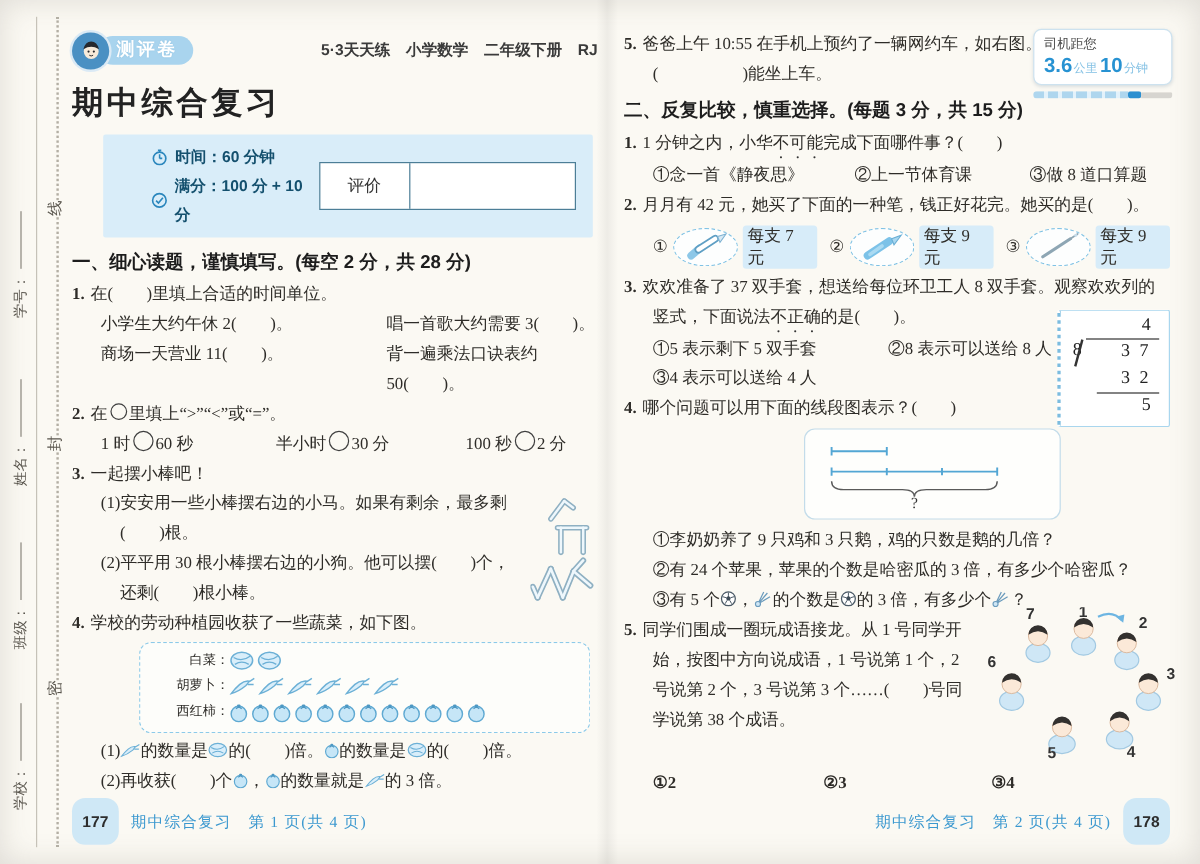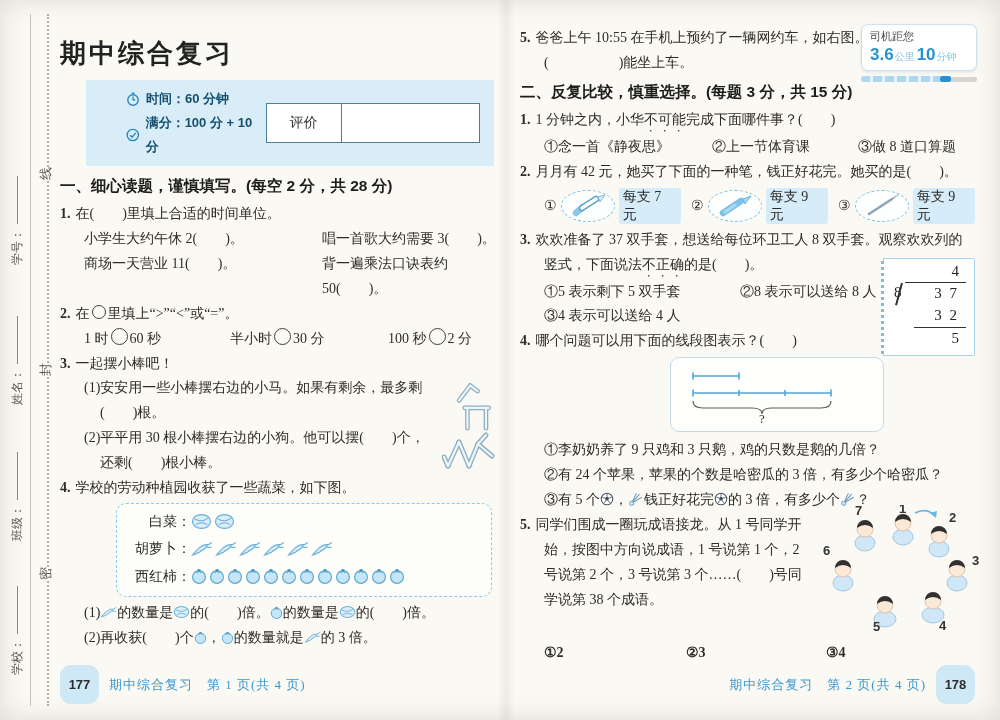--- a/index.html
+++ b/index.html
@@ -67,21 +67,21 @@
   .cmp-circle{display:inline-block;width:15px;height:15px;border:1.3px solid #3f3f3f;
     border-radius:50%;vertical-align:-2.5px;margin:0 2px;}
   .cmp-circle.small{width:12px;height:12px;vertical-align:-1.5px;}
 
   .q3sub{position:relative;padding-right:64px;}
   .q3sub .stickfig{position:absolute;right:2px;top:4px;}
   .q3sub .qline{padding-left:40px;text-indent:-16px;}
 
   .vegbox{margin:2px 6px 4px 56px;border:1.6px dashed #8ccae9;border-radius:10px;
     padding:4px 10px 6px;background:#fdfdfa;}
-  .veg-row{display:flex;align-items:center;line-height:1.95;font-size:14px;}
+  .veg-row{display:flex;align-items:center;line-height:1.95;font-size:11px;}
   .veg-label{width:64px;text-align:right;}
   .veg-icons{display:flex;align-items:center;gap:2px;}
   .ic{display:inline-block;vertical-align:-2px;}
 
   
   .qfirst{position:relative;}
   .driver{position:absolute;right:-2px;top:-2px;width:116px;}
   .driver-card{background:#fff;border:1px solid #cde2ef;border-radius:7px;
     box-shadow:0 1px 3px rgba(80,110,140,.18);padding:4px 8px 5px;}
   .dc-title{font-size:11px;color:#4a4a4a;font-family:"Liberation Sans","DejaVu Sans",sans-serif;}
@@ -187,20 +187,36 @@
     <span>学校：</span>
       <span class="uline"></span>
   </div>
   <span class="seal-char" style="top:166px;">线</span>
   <span class="seal-char" style="top:362px;">封</span>
   <span class="seal-char" style="top:566px;">密</span>
 
   <div class="page page-left">
     <div class="content">
 
+      <div class="hdr">
+        <div class="badge">
+          <span class="badge-circle">
+            <svg width="22" height="22" viewBox="0 0 22 22">
+              <circle cx="11" cy="11" r="10.6" fill="#4a90c3"></circle>
+              <circle cx="11" cy="12" r="6.2" fill="#f7ead9"></circle>
+              <path d="M4.5,10 Q6,3.5 11,3.5 Q16,3.5 17.5,10 Q14,8 11,8 Q8,8 4.5,10 Z" fill="#26292e"></path>
+              <circle cx="8.8" cy="12" r="0.9" fill="#26292e"></circle>
+              <circle cx="13.2" cy="12" r="0.9" fill="#26292e"></circle>
+              <path d="M9.4,15 Q11,16.3 12.6,15" stroke="#26292e" stroke-width="0.8" fill="none"></path>
+            </svg>
+          </span>
+          <span class="badge-pill">测评卷</span>
+        </div>
+        <span class="edition">5·3天天练　小学数学　二年级下册　RJ</span>
+      </div>
 
       <div class="title">期中综合复习</div>
 
       <div class="info-box">
         <div>
           <div class="info-line">
             <svg class="ic" width="14" height="14" viewBox="0 0 14 14">
               <circle cx="7" cy="8" r="5.2" fill="none" stroke="#2a86bd" stroke-width="1.4"></circle>
               <path d="M7,8 L7,4.6 M7,8 L9.2,8 M5.6,1.2 L8.4,1.2 M7,1.2 L7,2.8" stroke="#2a86bd" stroke-width="1.3" fill="none"></path>
             </svg>
@@ -501,21 +517,21 @@
           <text x="83" y="60" text-anchor="middle" font-size="13" fill="#333">?</text>
         </svg>
       </div>
       <div class="qline">①李奶奶养了 9 只鸡和 3 只鹅，鸡的只数是鹅的几倍？</div>
       <div class="qline">②有 24 个苹果，苹果的个数是哈密瓜的 3 倍，有多少个哈密瓜？</div>
       <div class="qline">
         <span>③有 5 个</span><svg class="ic" width="14" height="14">
             <use href="#sym-ball"></use>
           </svg><span>，</span><svg class="ic" width="16" height="14">
             <use href="#sym-shuttle"></use>
-          </svg><span>钱正好花完</span><svg class="ic" width="14" height="14">
+          </svg><span>的个数是</span><svg class="ic" width="14" height="14">
             <use href="#sym-ball"></use>
           </svg><span>的 3 倍，有多少个</span><svg class="ic" width="16" height="14">
             <use href="#sym-shuttle"></use>
           </svg><span>？</span>
       </div>
 
       <div class="q5b">
         <div class="q">
           <span class="qnum">5.</span><span>同学们围成一圈玩成语接龙。从 1 号同学开始，按图中方向说成语，1 号说第 1 个，2 号说第 2 个，3 号说第 3 个……(　　)号同学说第 38 个成语。</span>
         </div>

